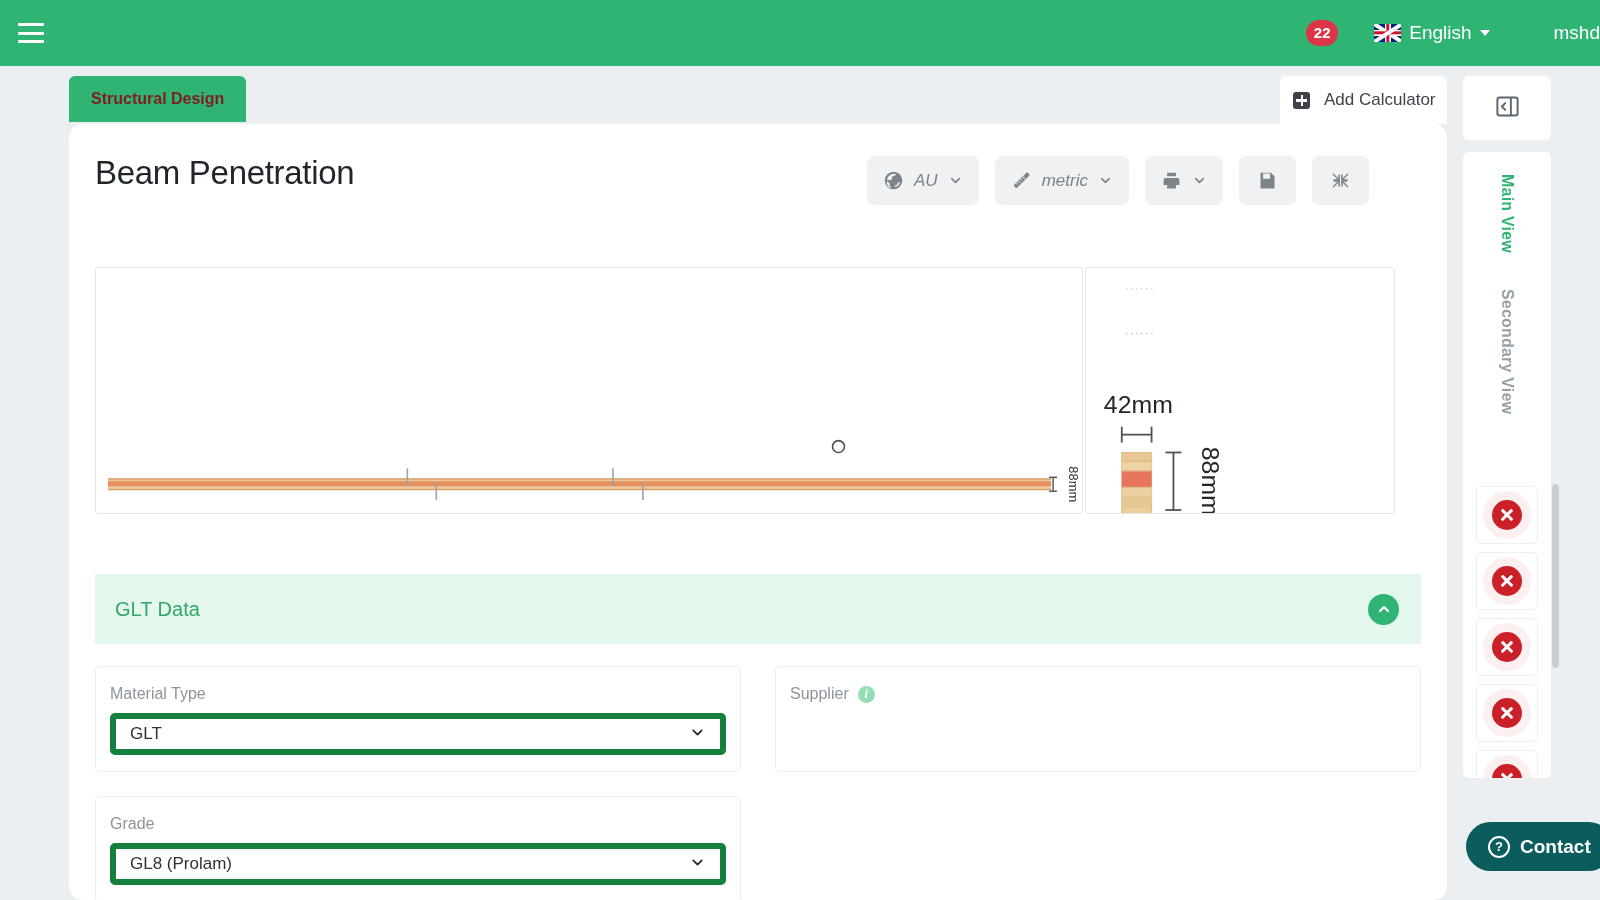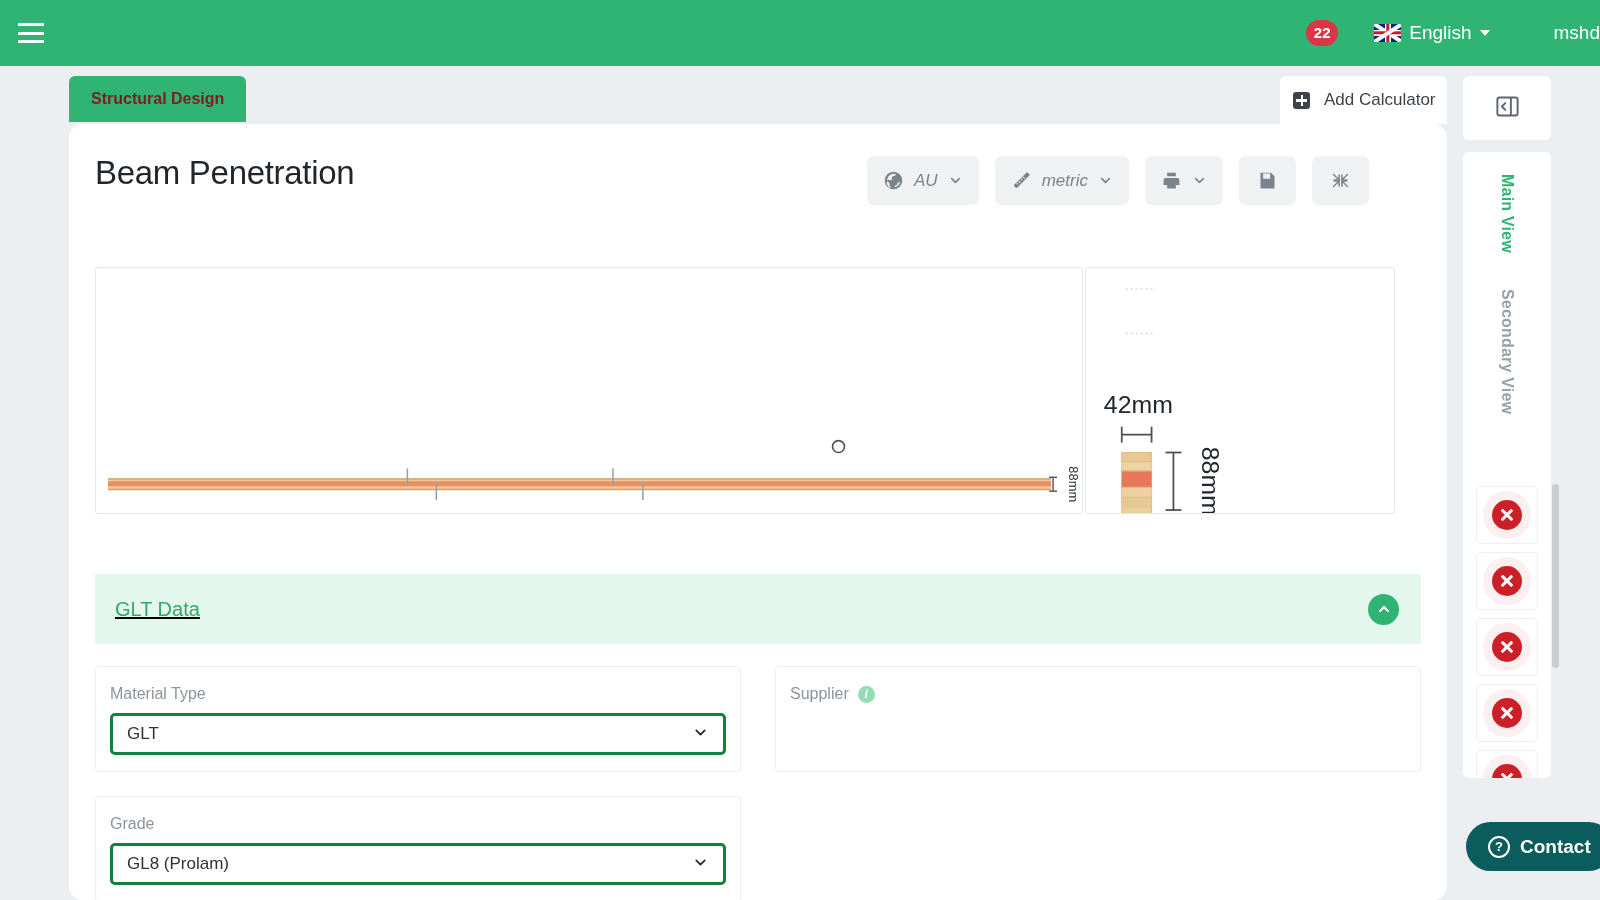--- a/index.html
+++ b/index.html
@@ -128,21 +128,21 @@
   #main-view-card { top: 143px; left: 26px; width: 988px; height: 247px; }
   #sec-view-card  { top: 143px; left: 992px; width: 310px; height: 247px; margin-left: 24px; }
 
   .beam-svg, .sec-svg { display: block; width: 100%; height: 100%; }
 
   
   .section-head {
     position: absolute; top: 450px; left: 26px;
     width: 1326px; height: 70px;
     background: #e3f7ec;
-    display: flex; align-items: center; text-decoration: underline;
+    display: flex; align-items: center;
   }
   .section-head .stitle {
     margin-left: 20px; color: #32a86b; font-size: 20px;
   }
   .collapse-btn {
     margin-left: auto; margin-right: 22px;
     width: 31px; height: 31px; border-radius: 50%;
     background: #2fb474; display: flex; align-items: center;
     justify-content: center; cursor: pointer;
   }
@@ -166,21 +166,21 @@
     display: flex; align-items: center; gap: 9px;
   }
   .info-dot {
     width: 17px; height: 17px; border-radius: 50%;
     background: #93dcb4; color: #ffffff; font-size: 12px;
     font-style: italic; font-weight: bold;
     display: flex; align-items: center; justify-content: center;
     cursor: pointer;
   }
   .select-box {
-    border: 3px solid #15803d; border-radius: 5px;
+    border: 6px solid #15803d; border-radius: 5px;
     height: 42px; display: flex; align-items: center;
     padding: 0 14px; cursor: pointer; background: #fff;
   }
   .select-box .val { font-size: 17px; color: #2c3238; display:flex; align-items:center; gap:9px;}
   .select-box .chev { margin-left: auto; }
   .prolam-logo {
     display: inline-flex; align-items: center; gap: 2px;
     font-size: 5px; color: #6b4a52; letter-spacing: -0.2px;
   }
   .prolam-logo .dia {

